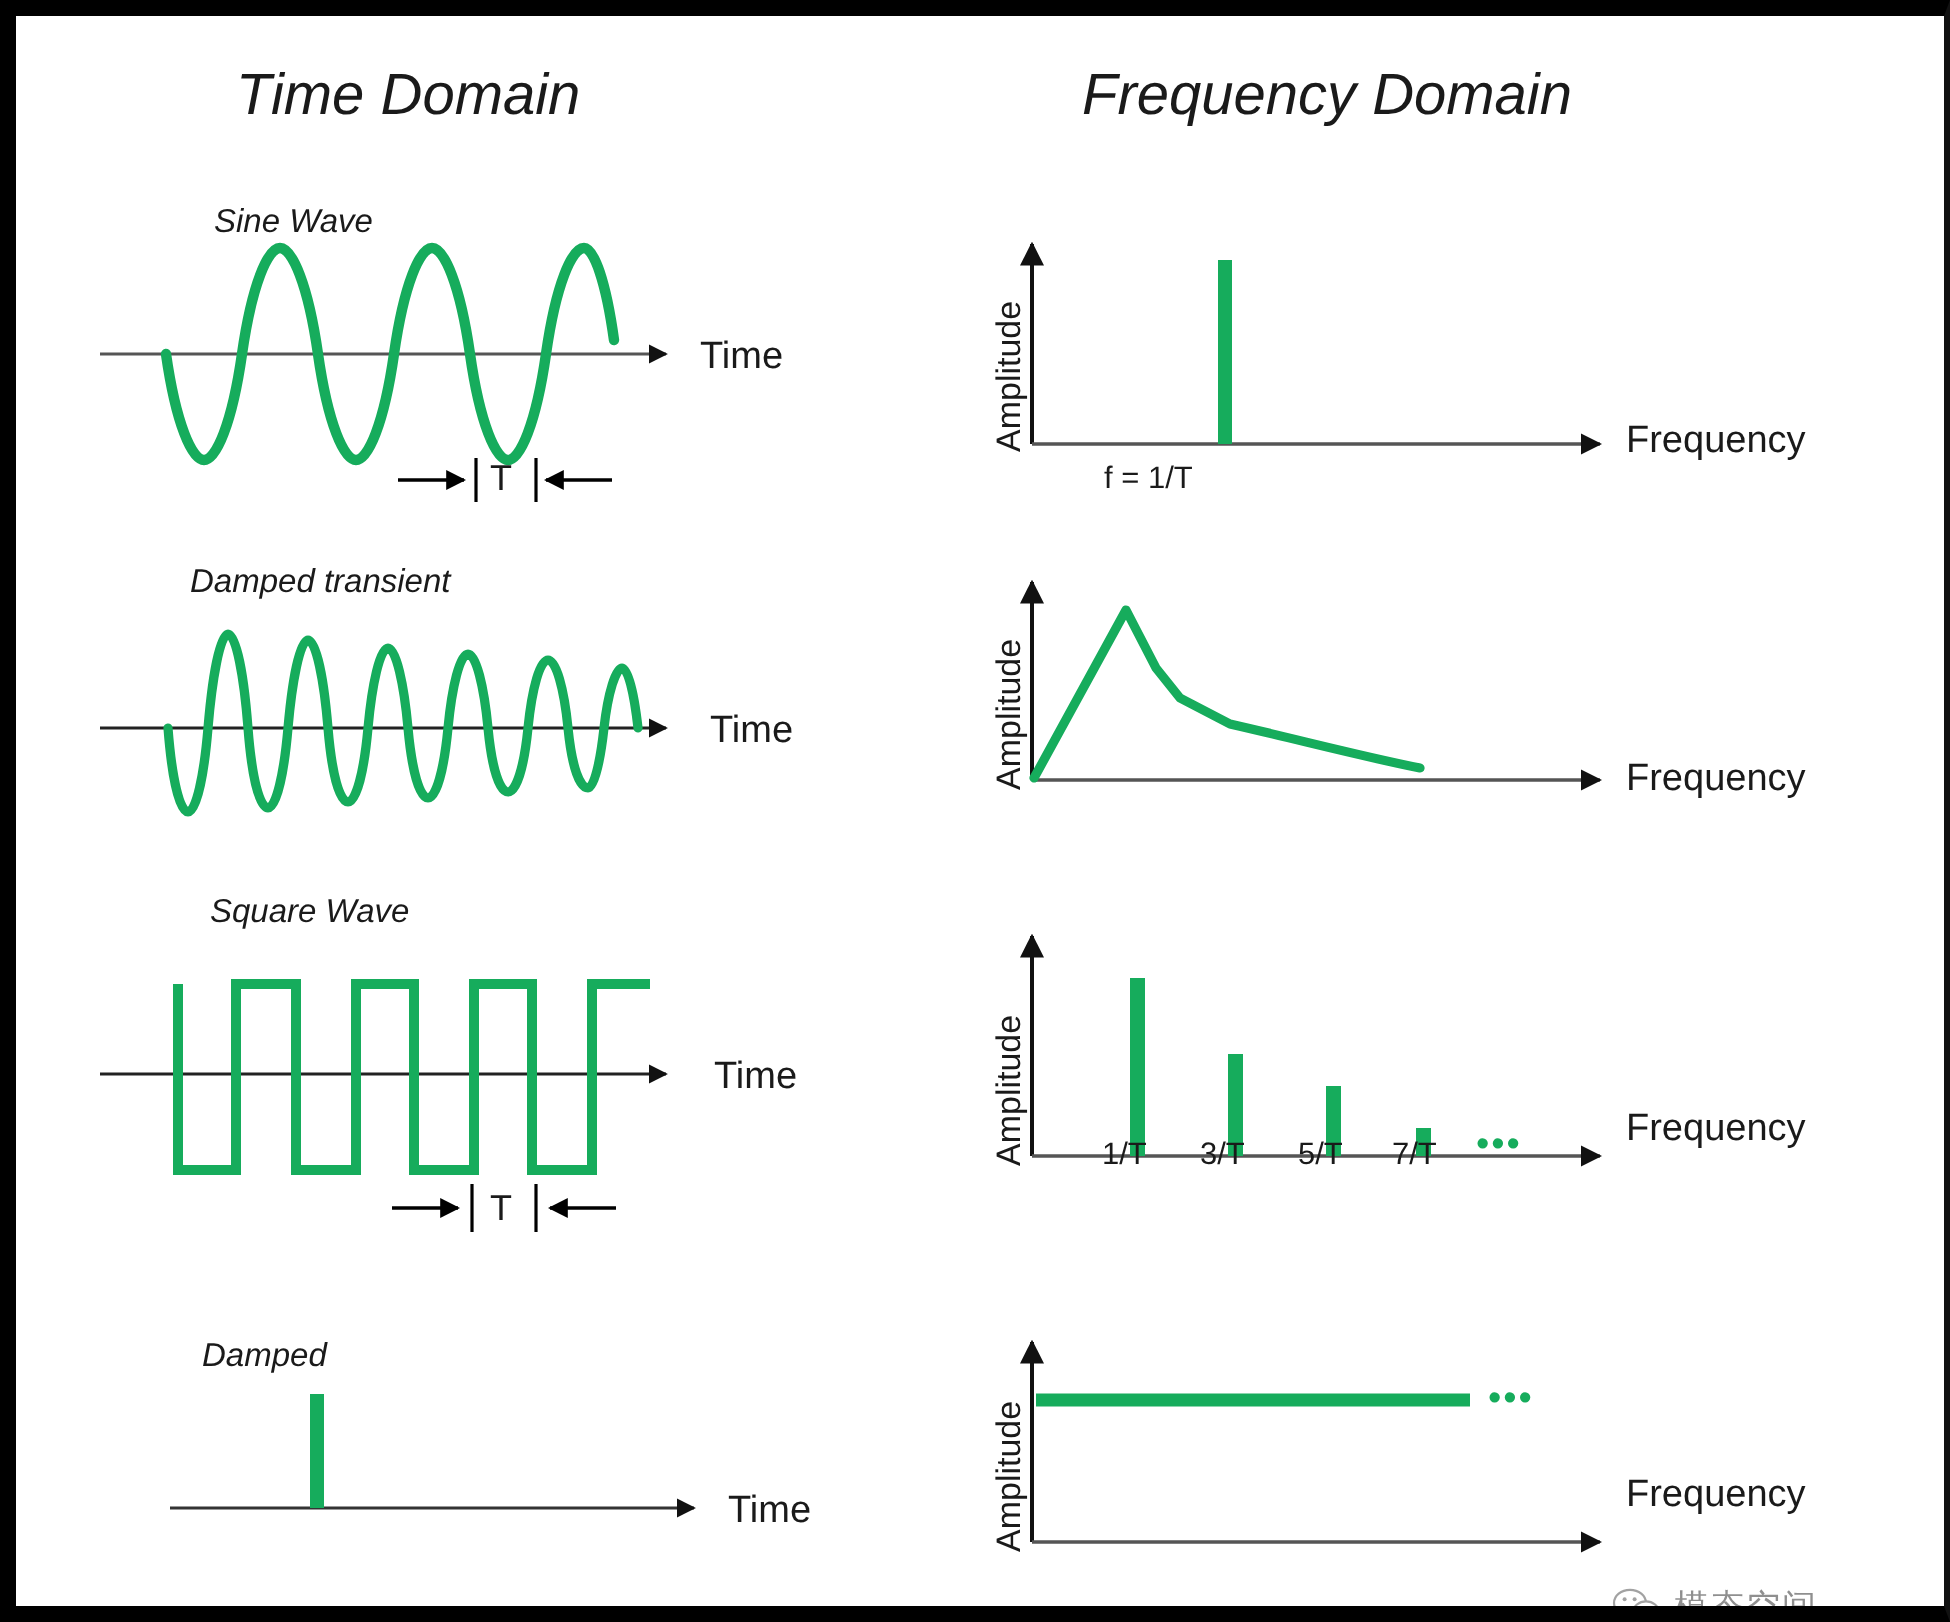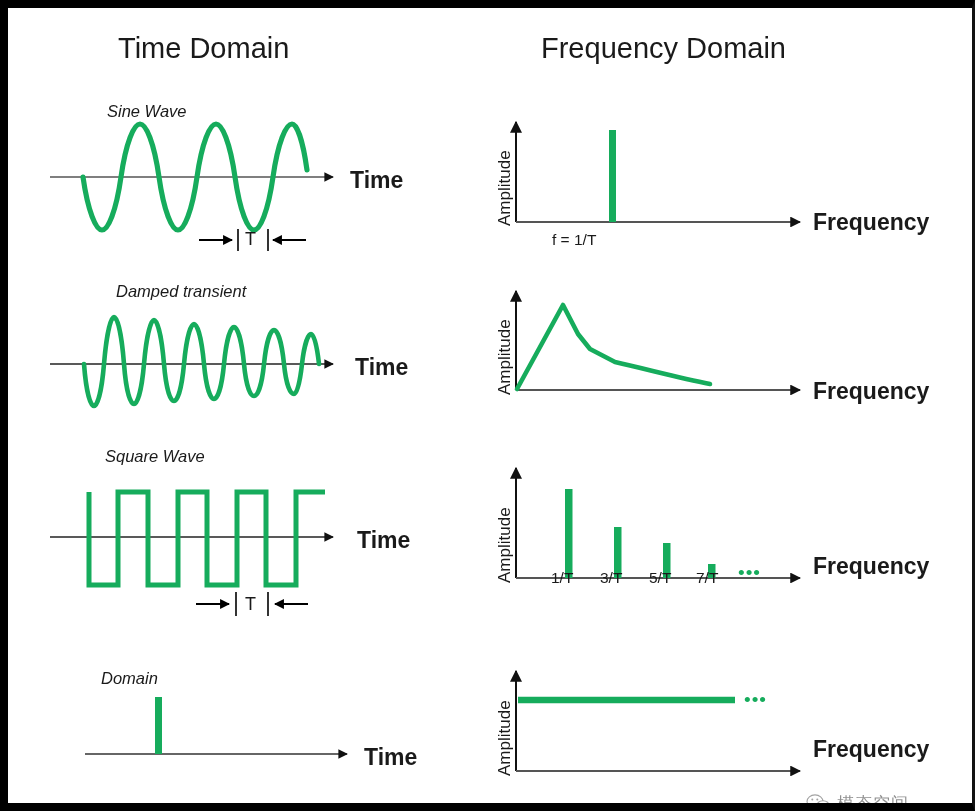--- a/index.html
+++ b/index.html
@@ -38,28 +38,28 @@
   .lbl {
     position: absolute;
     color: #1a1a1a;
     white-space: nowrap;
     line-height: 1;
   }
   .title {
     font-size: 29px;
     font-weight: 400;
     letter-spacing: 0px;
+    font-style: italic;
   }
   .wave-name {
     font-size: 16.5px;
     font-style: italic;
   }
   .axis-name {
-    font-size: 23px;
-    font-weight: bold;
+    font-size: 19px;
   }
   .tick {
     font-size: 15.5px;
   }
   .tmark {
     font-size: 18px;
   }
   .vert {
     transform-origin: 0 0;
     transform: rotate(-90deg);
@@ -181,37 +181,37 @@
   <div class="lbl title" style="left:118px; top:34px;">Time Domain</div>
   <div class="lbl title" style="left:541px; top:34px;text-align:right;">Frequency Domain</div>
 
   <div class="lbl wave-name" style="left:107px; top:103px;">Sine Wave</div>
   <div class="lbl axis-name" style="left:350px; top:169px;">Time</div>
   <div class="lbl tmark" style="left:245px; top:230px;">T</div>
   <div class="lbl vert" style="left:496px; top:226px;">Amplitude</div>
   <div class="lbl axis-name" style="left:813px; top:211px;">Frequency</div>
   <div class="lbl tick" style="left:552px; top:232px;">f = 1/T</div>
 
-  <div class="lbl wave-name" style="left:95px; top:283px;margin-left:21px;">Damped transient</div>
+  <div class="lbl wave-name" style="left:95px; top:283px;">Damped transient</div>
   <div class="lbl axis-name" style="left:355px; top:356px;">Time</div>
   <div class="lbl vert" style="left:496px; top:395px;">Amplitude</div>
   <div class="lbl axis-name" style="left:813px; top:380px;">Frequency</div>
 
   <div class="lbl wave-name" style="left:105px; top:448px;">Square Wave</div>
   <div class="lbl axis-name" style="left:357px; top:529px;">Time</div>
   <div class="lbl tmark" style="left:245px; top:595px;">T</div>
   <div class="lbl vert" style="left:496px; top:583px;">Amplitude</div>
   <div class="lbl axis-name" style="left:813px; top:555px;">Frequency</div>
   <div class="lbl tick" style="left:551px; top:570px;text-align:center;">1/T</div>
   <div class="lbl tick" style="left:600px; top:570px;">3/T</div>
   <div class="lbl tick" style="left:649px; top:570px;">5/T</div>
   <div class="lbl tick" style="left:696px; top:570px;">7/T</div>
   <div class="lbl" style="left:738px; top:563px; font-size:19px; color:#16AC5C; letter-spacing:1px;">•••</div>
 
-  <div class="lbl wave-name" style="left:101px; top:670px;">Domain</div>
+  <div class="lbl wave-name" style="left:101px; top:670px;">Damped</div>
   <div class="lbl axis-name" style="left:364px; top:746px;">Time</div>
   <div class="lbl vert" style="left:496px; top:776px;">Amplitude</div>
   <div class="lbl axis-name" style="left:813px; top:738px;">Frequency</div>
   <div class="lbl" style="left:744px; top:690px; font-size:19px; color:#16AC5C; letter-spacing:1px;">•••</div>
 
   <div id="watermark">
     <svg width="26" height="22" viewBox="0 0 26 22">
       <ellipse cx="9" cy="8.5" rx="8" ry="6.6" fill="none" stroke="#6a6a6a" stroke-width="1.1"></ellipse>
       <path d="M 4 13.5 L 2 17.5 L 6.2 15.2" fill="none" stroke="#6a6a6a" stroke-width="1.1"></path>
       <circle cx="6.3" cy="6.6" r="1" fill="#6a6a6a"></circle>

